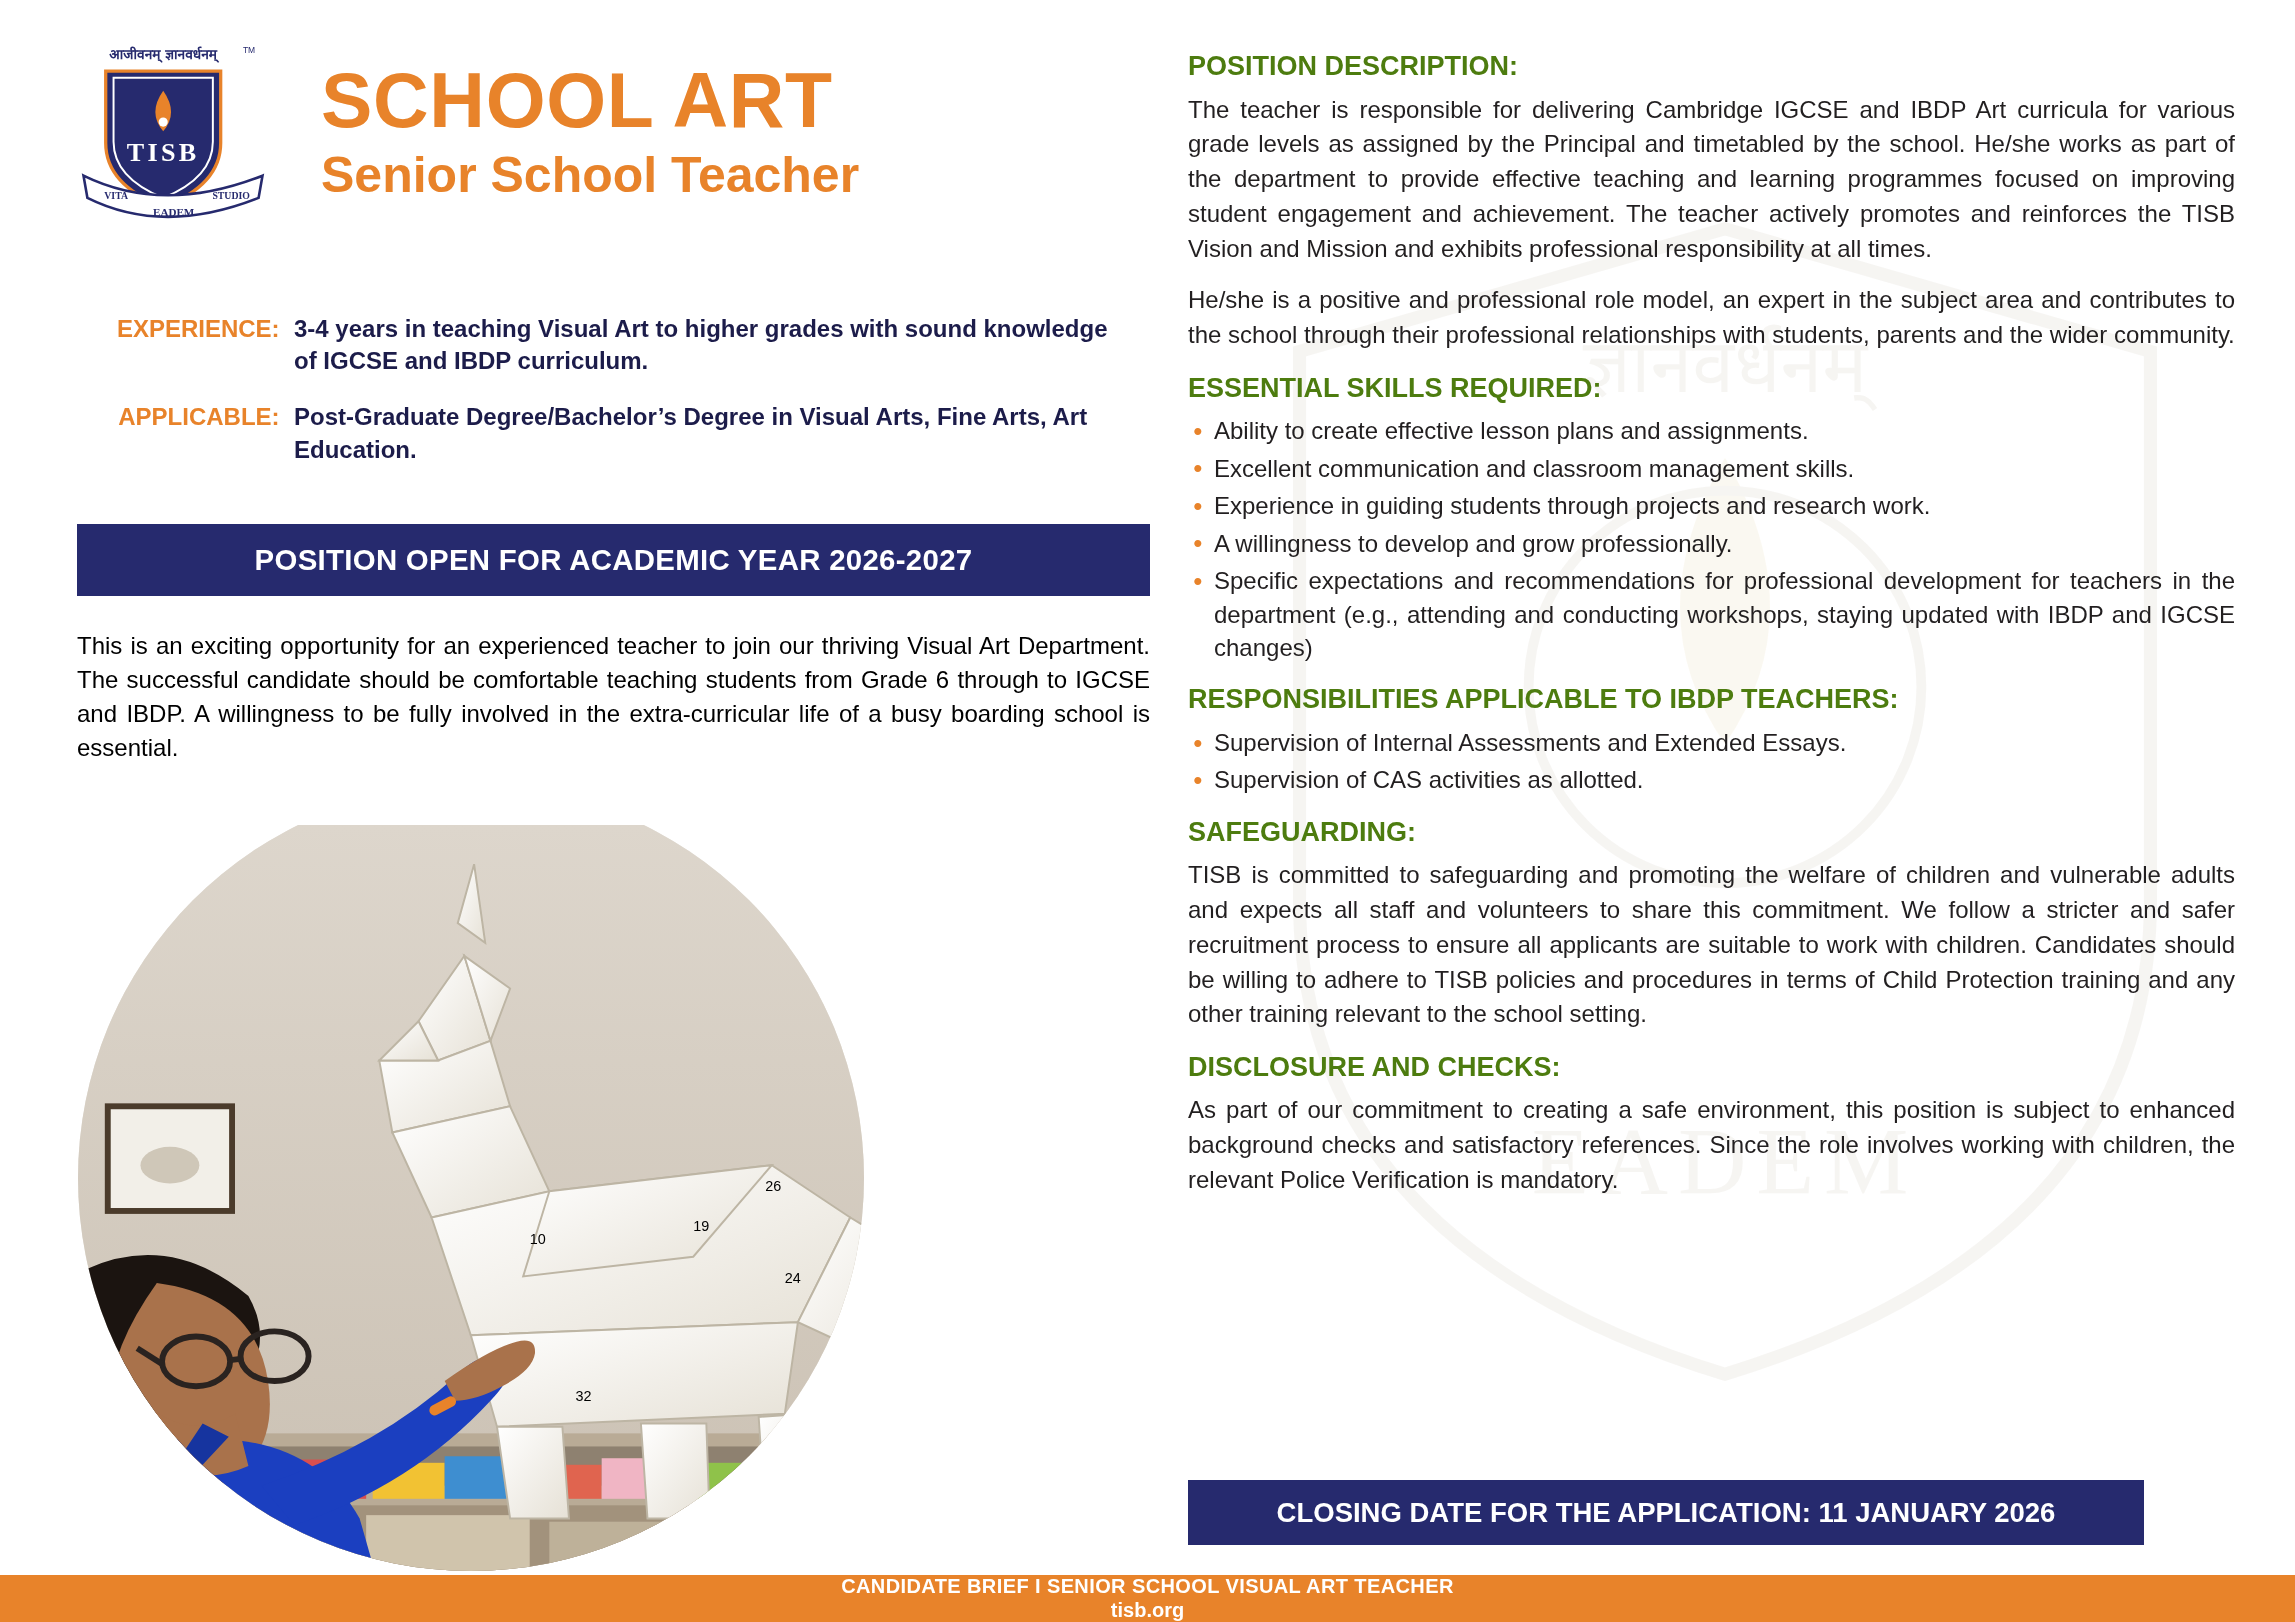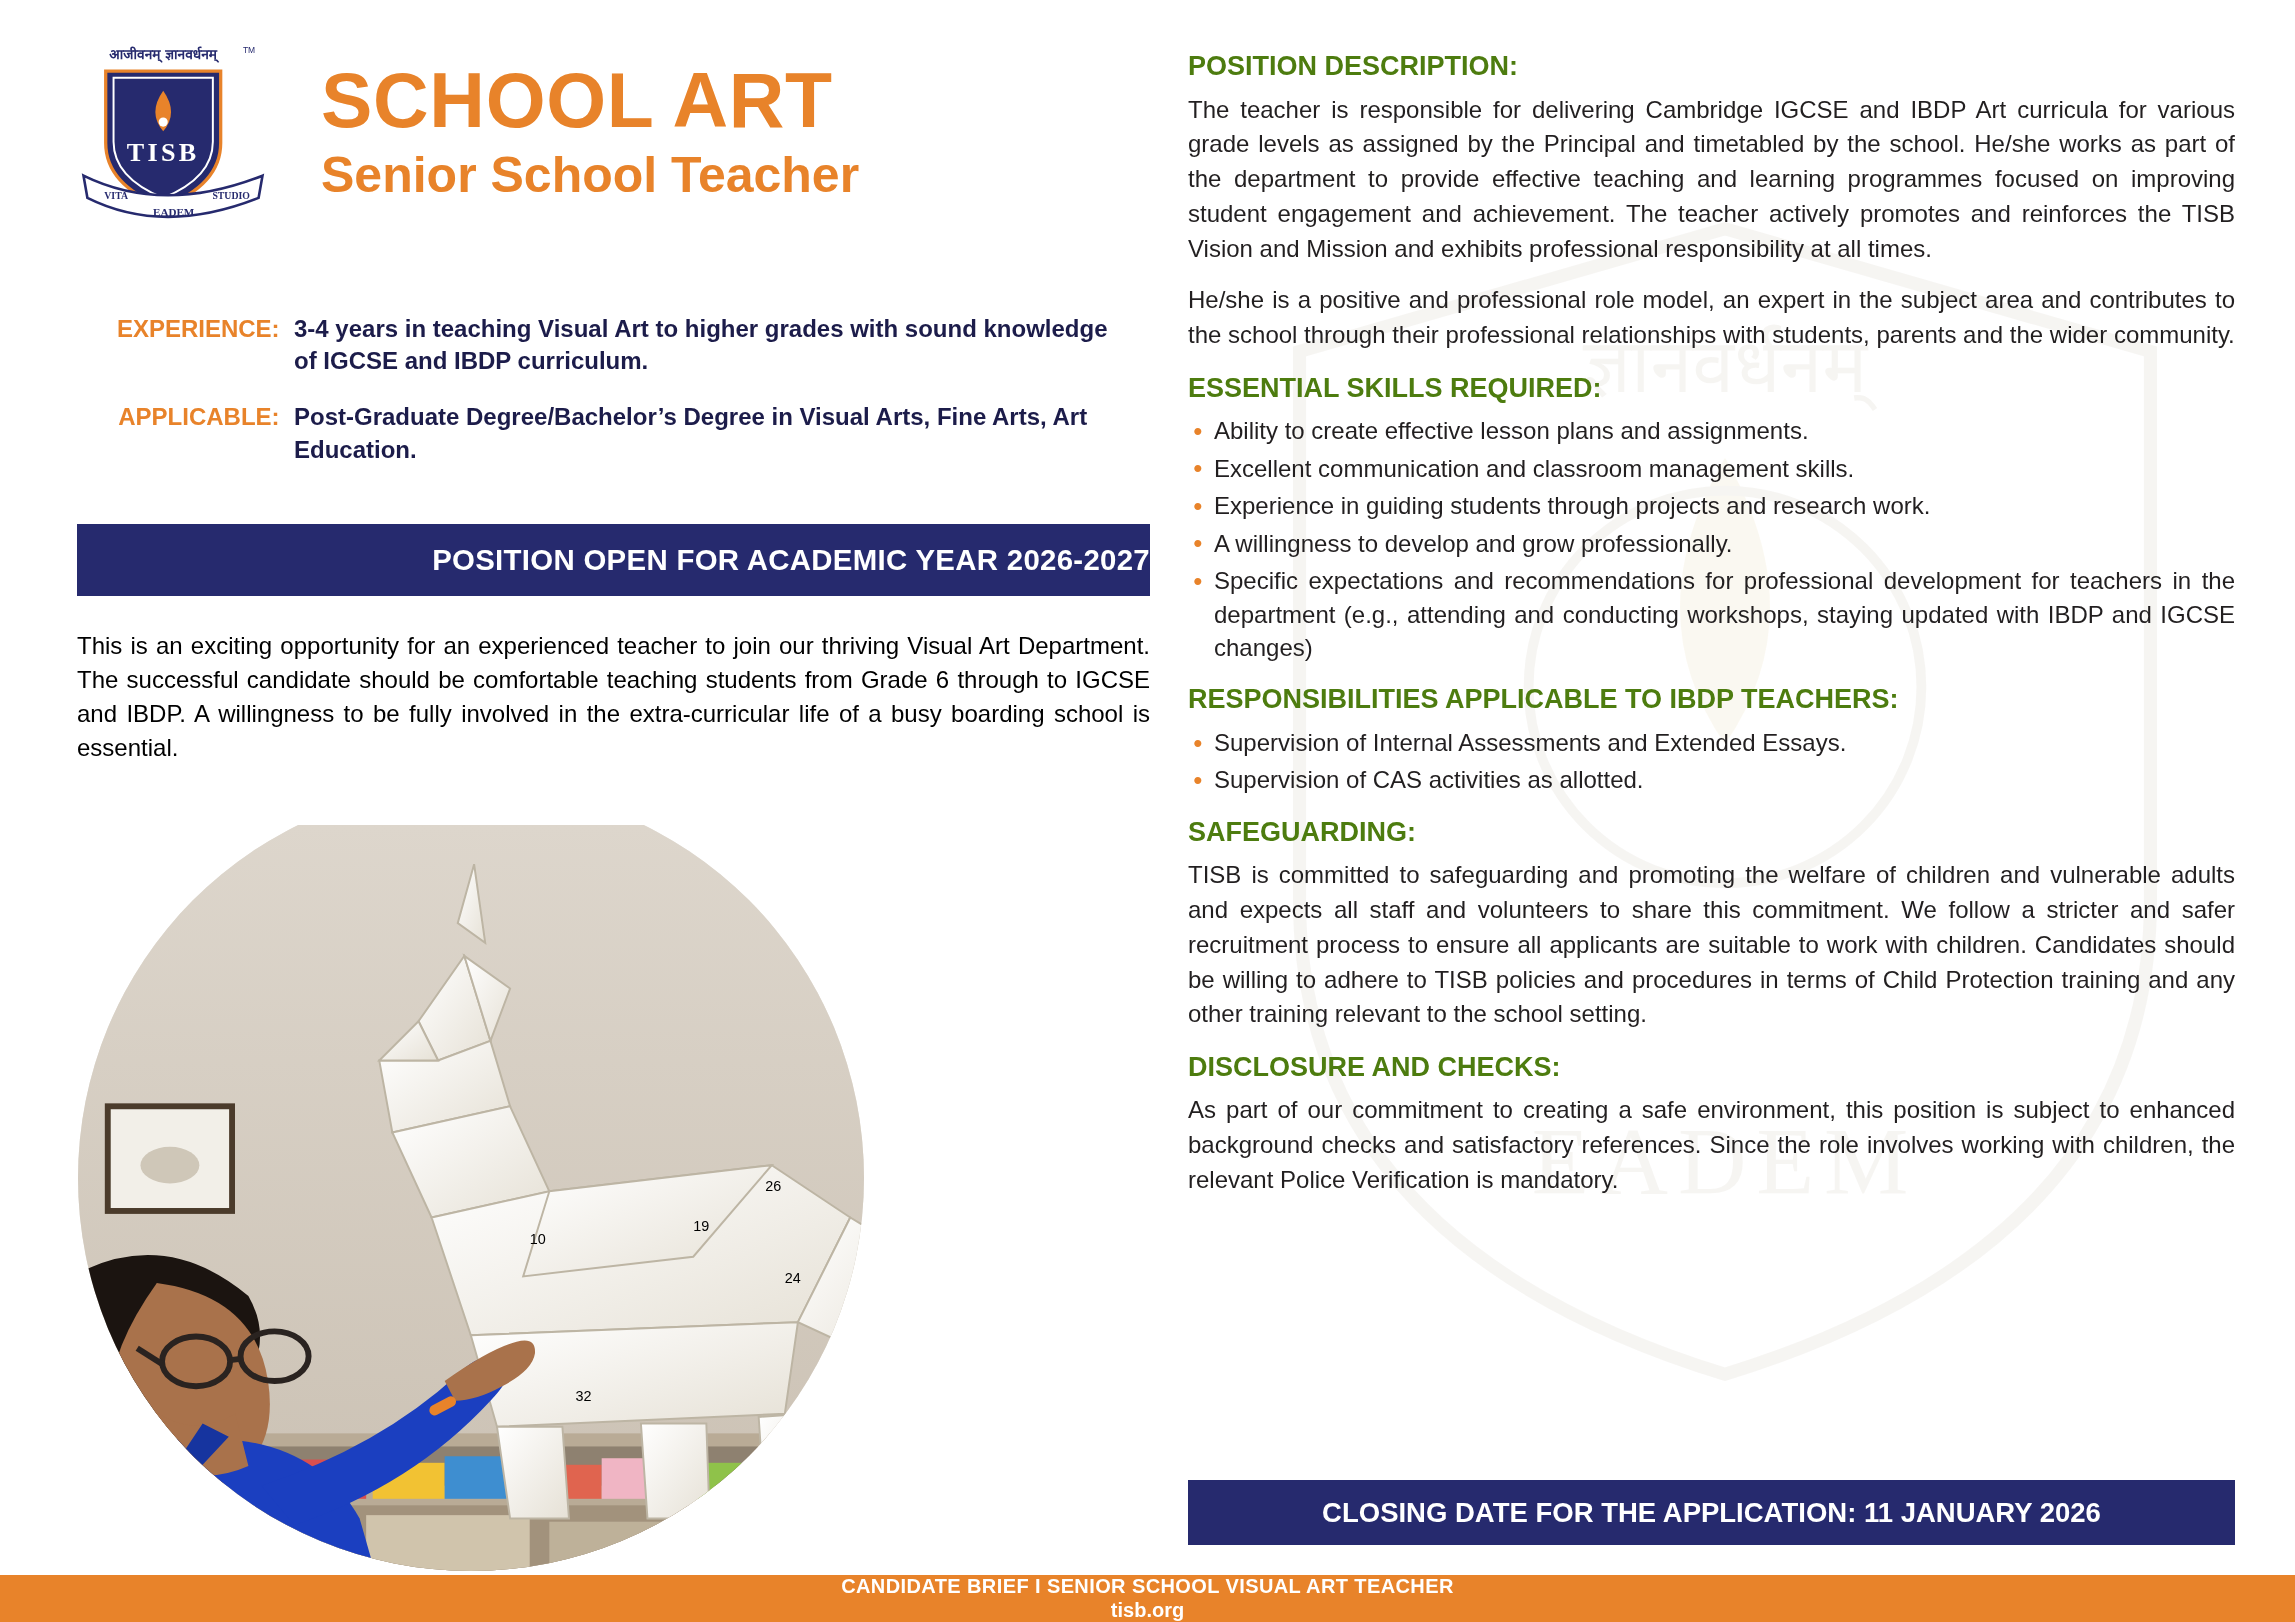--- a/index.html
+++ b/index.html
@@ -86,21 +86,21 @@
     line-height: 1.35;
   }
 
   .banner {
     position: absolute;
     left: 77px; top: 517px;
     width: 1073px; height: 72px;
     background: #262a6e;
     display: flex;
     align-items: center;
-    justify-content: flex-end;
+    justify-content: center;
   }
   .banner-text {
     color: #ffffff;
     font-size: 29.4px;
     font-weight: bold;
     letter-spacing: 0.3px;
   }
 
   .intro {
     position: absolute;
@@ -167,21 +167,21 @@
     content: "\2022";
     position: absolute;
     left: 5.2px; top: -1.3px;
     color: #e8832a;
     font-size: 26px;
   }
 
   .closing {
     position: absolute;
     left: 1188px; top: 1480px;
-    width: 1047px; height: 65px;
+    width: 956px; height: 65px;
     background: #262a6e;
     display: flex;
     align-items: center;
     justify-content: center;
   }
   .closing-text {
     color: #ffffff;
     font-size: 27.5px;
     font-weight: bold;
   }

